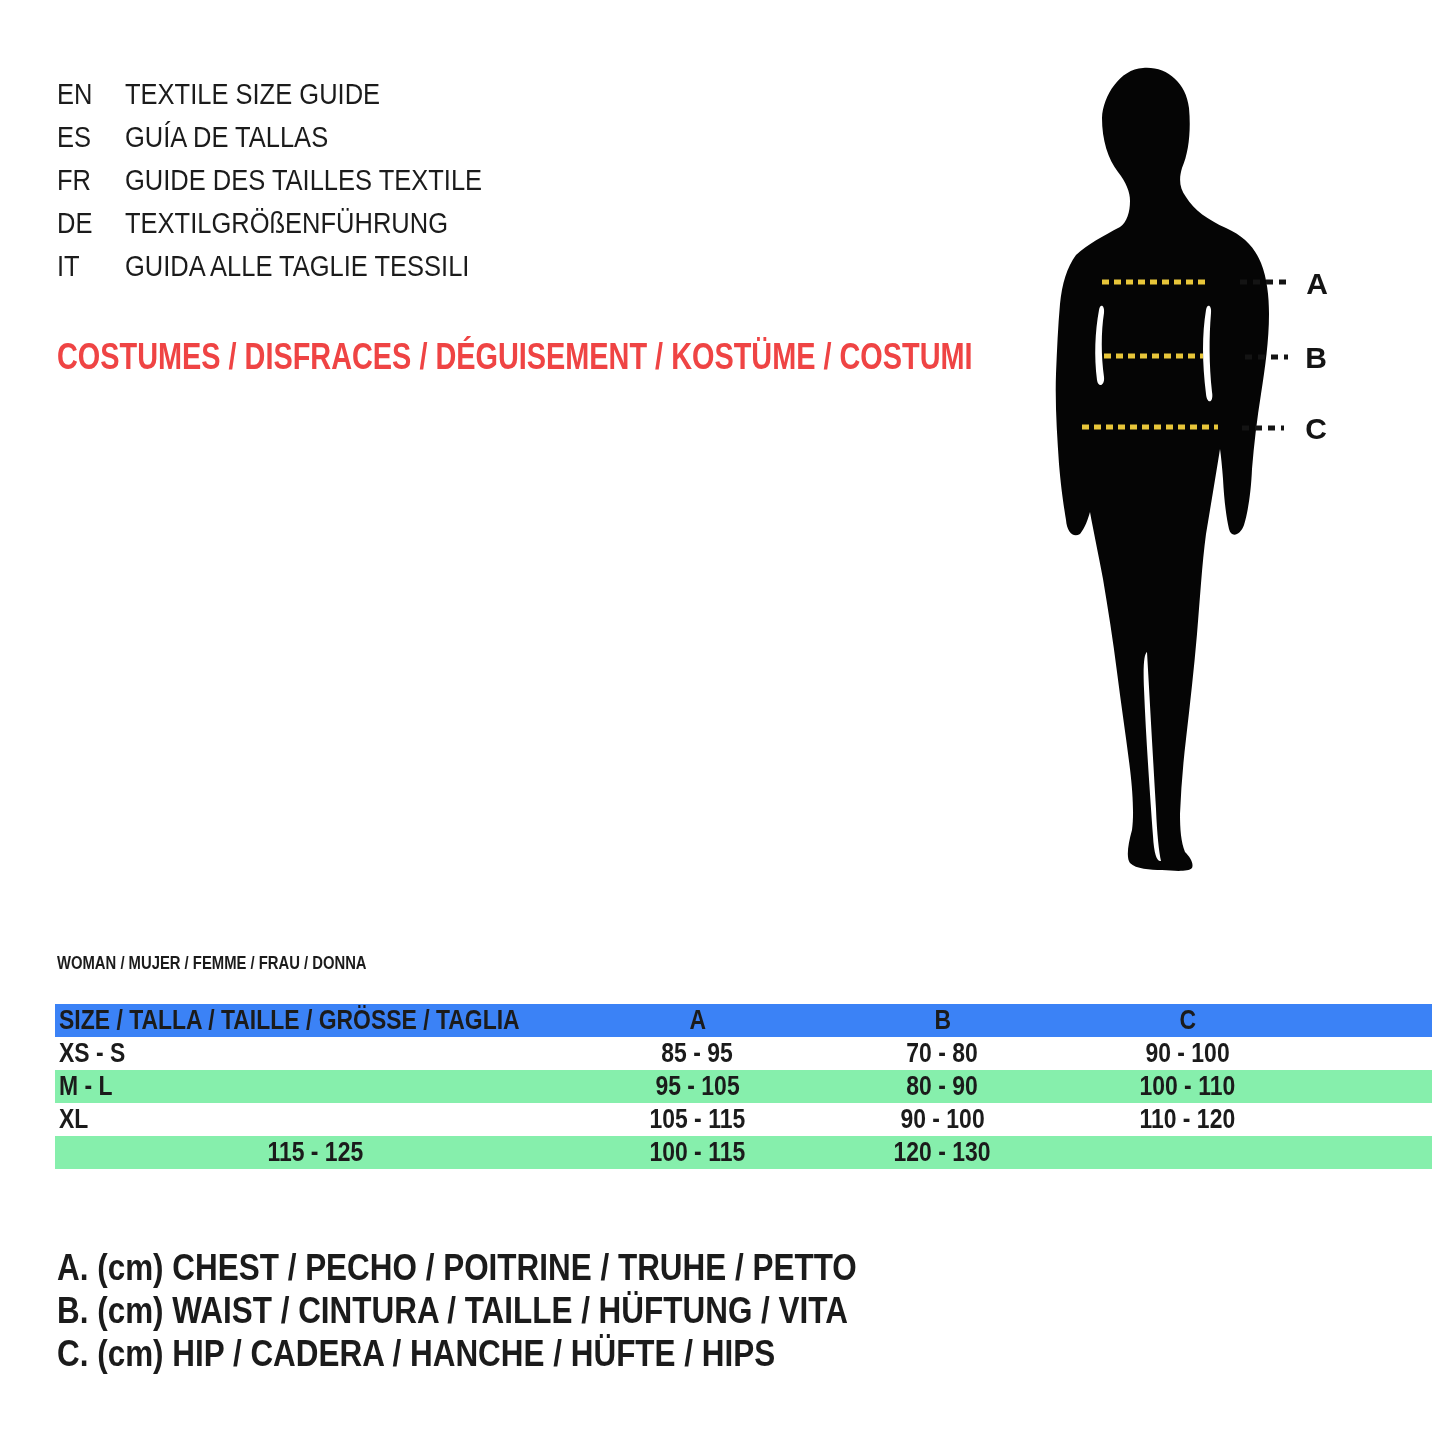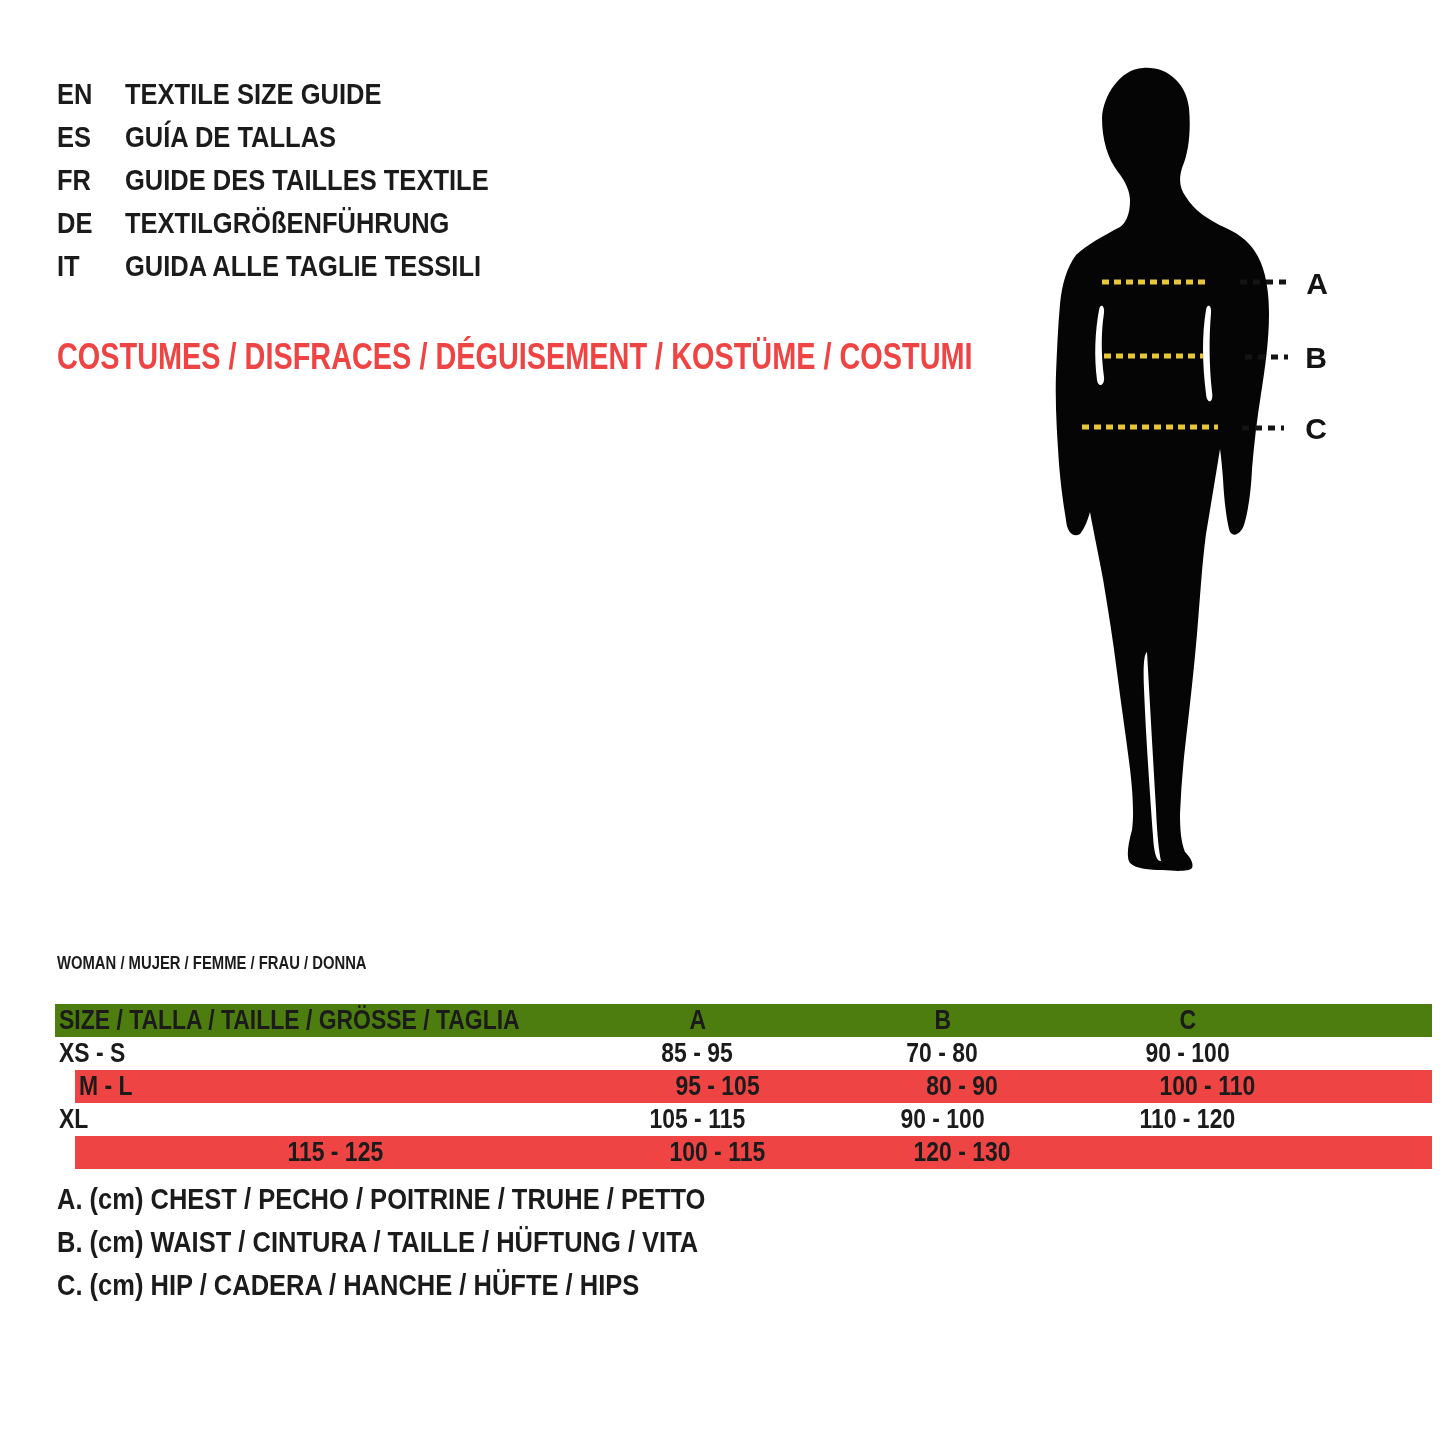--- a/index.html
+++ b/index.html
@@ -5,43 +5,43 @@
   html,body { margin:0; padding:0; background:#ffffff; }
   .canvas {
     position:relative; width:1445px; height:1444px; background:#ffffff;
     font-family:"Liberation Sans", sans-serif; color:#1b1b1b; overflow:hidden;
   }
   .cx   { display:inline-block; transform:scaleX(.85); transform-origin:0 50%; white-space:nowrap; }
   .cx-c { display:inline-block; transform:scaleX(.85); transform-origin:50% 50%; white-space:nowrap; }
   .cx-t { display:inline-block; transform:scaleX(.78); transform-origin:0 50%; white-space:nowrap; }
 
   
-  .langs { position:absolute; left:57px; top:72px; font-size:30px; font-weight:700; }
+  .langs { position:absolute; left:57px; top:72px; font-size:30px; font-weight:400; }
   .lang-row { display:flex; height:43px; align-items:center; }
   .lang-code { width:68px; }
 
   
   .category { position:absolute; left:57px; top:336px; font-size:37px; font-weight:700; color:#ef4444; }
 
   
   .figure-svg { position:absolute; left:1040px; top:64px; }
 
   
   .gender { position:absolute; left:57px; top:952px; font-size:19px; font-weight:700; }
 
   
   .size-table { position:absolute; left:55px; top:1004px; width:1377px; font-size:27px; font-weight:700; }
   .t-row { display:grid; grid-template-columns:520px 245px 245px 245px 1fr; height:33px; align-items:center; }
-  .t-head { background:#4d7c0f; }
-  .t-row.alt { background:#ef4444;margin-left:20px; }
+  .t-head { background:#3b82f6; }
+  .t-row.alt { background:#86efac; }
   .cell-size { padding-left:4px; text-align:left; }
   .cell-num { text-align:center; }
 
   
-  .legend { position:absolute; left:57px; top:1177px; font-size:30px; font-weight:700; }
+  .legend { position:absolute; left:57px; top:1246px; font-size:37px; font-weight:700; }
   .legend-row { height:43px; display:flex; align-items:center; }
 
   svg text { font-family:"Liberation Sans", sans-serif; font-weight:700; }
 </style>
 </head>
 <body>
 
 <div class="canvas">
 
   <div class="langs">

